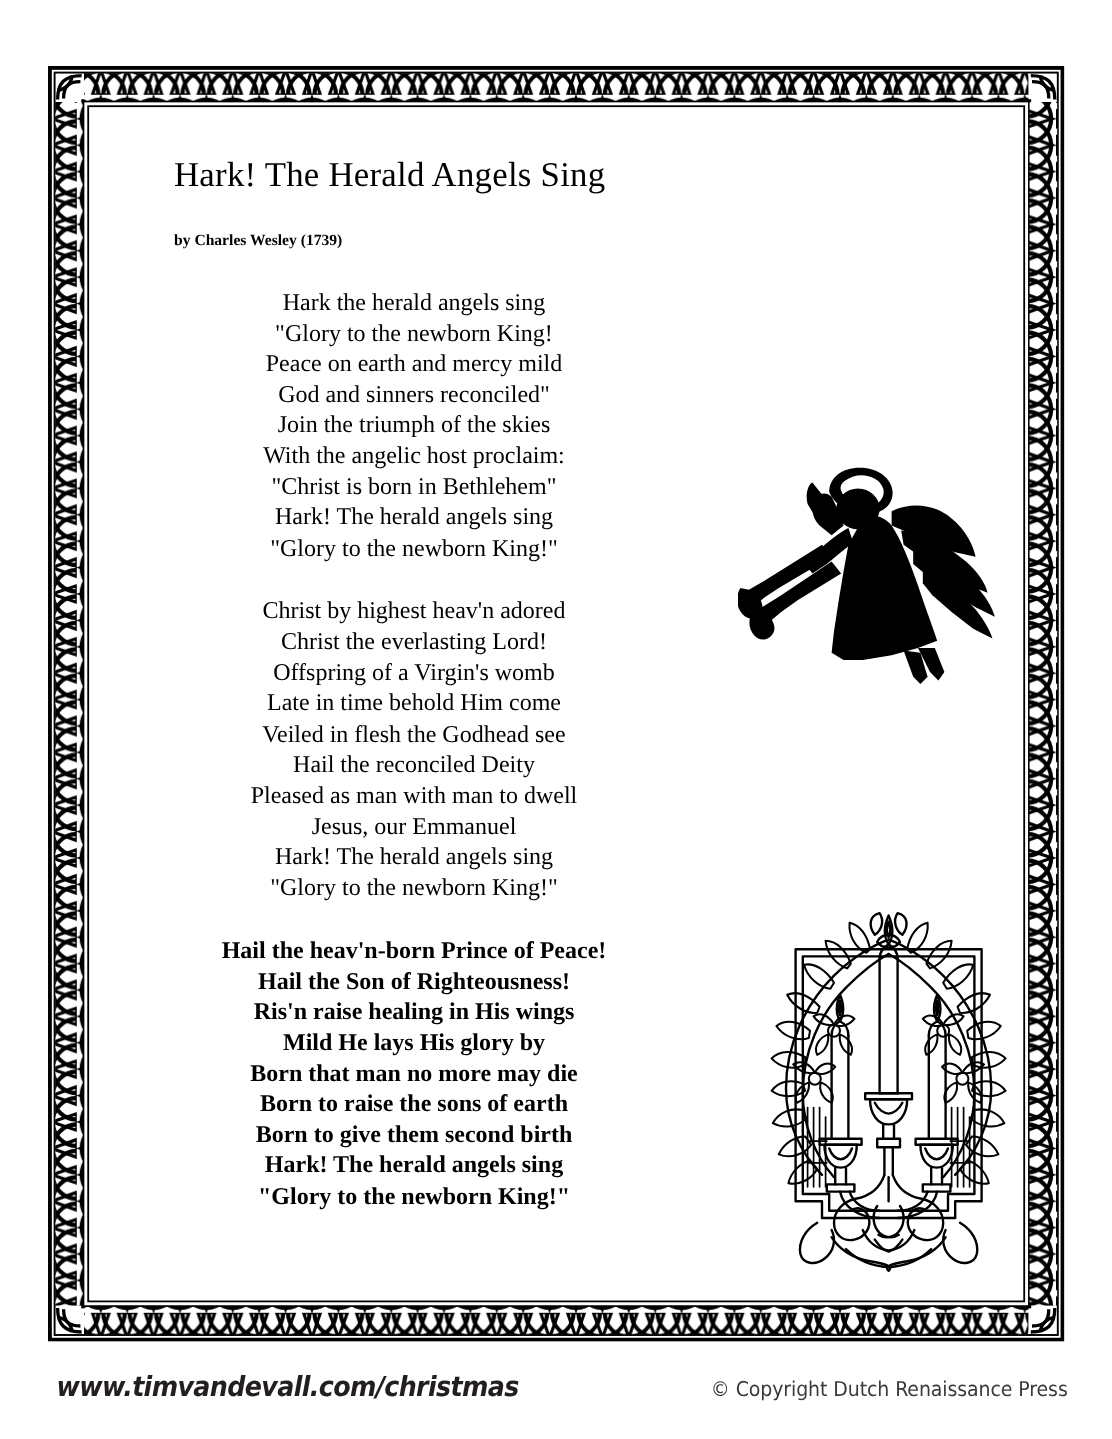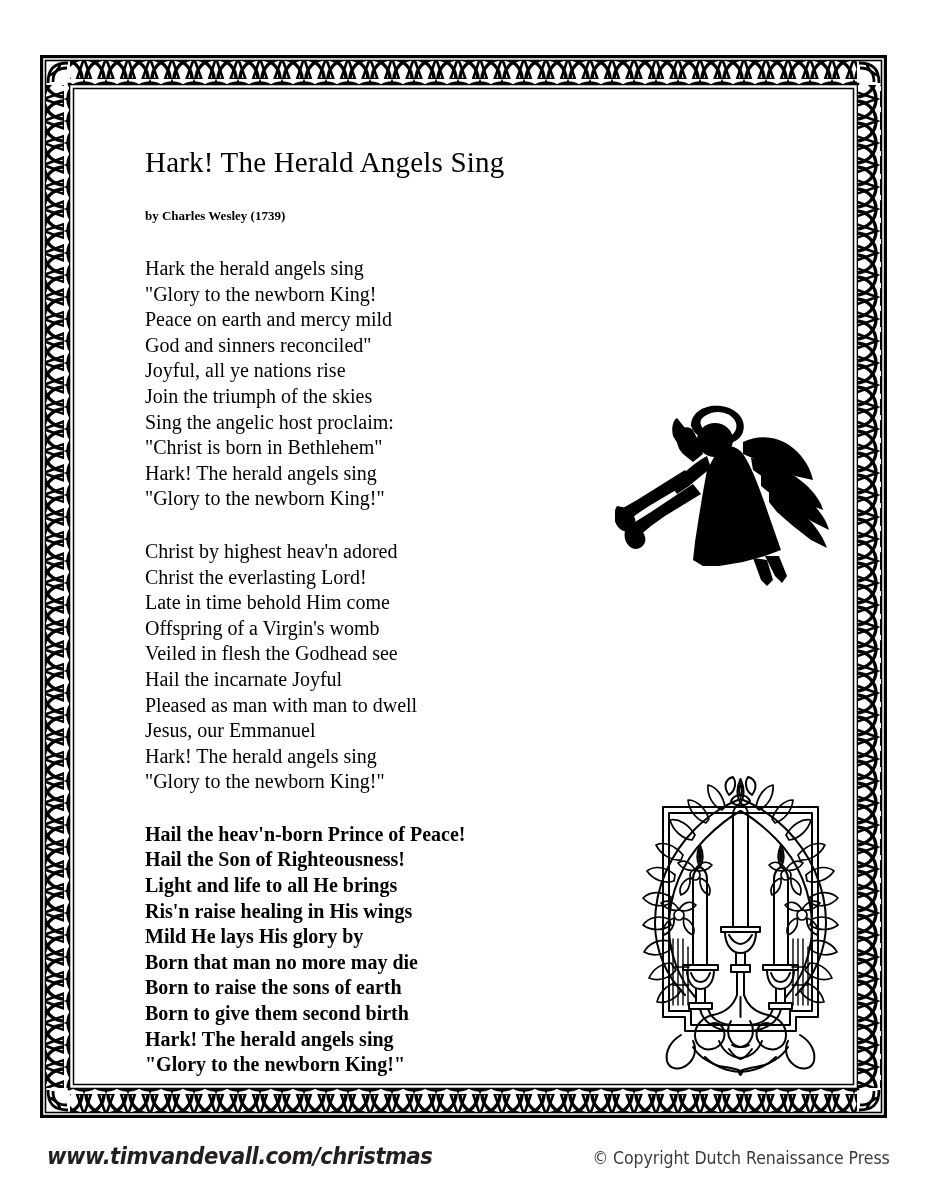--- a/index.html
+++ b/index.html
@@ -41,21 +41,20 @@
     height: 100%;
   }
 
   
   #content {
     position: absolute;
     left: 70px;
     top: 85px;
     width: 787px;
     height: 1025px;
-    margin-top: 16px;
   }
 
   
   #song-title {
     position: absolute;
     left: 75px;
     top: 46px;
     font-size: 29px;
     font-weight: normal;
     letter-spacing: 0.2px;
@@ -85,20 +84,21 @@
     margin: 0 0 27px 0;
     padding: 0;
   }
   .verse:last-child { margin-bottom: 0; font-weight: bold; }
   .lyric-line {
     font-size: 20px;
     line-height: 25.6px;
     white-space: nowrap;
     margin: 0;
     padding: 0;
+    text-align: center;
   }
 
   
   #angel-illustration {
     position: absolute;
     left: 545px;
     top: 295px;
     width: 225px;
     height: 195px;
   }
@@ -254,45 +254,43 @@
     <h1 id="song-title">Hark! The Herald Angels Sing</h1>
     <div id="song-byline">by Charles Wesley (1739)</div>
 
     <div id="lyrics">
 
       <div class="verse">
         <div class="lyric-line">Hark the herald angels sing</div>
         <div class="lyric-line">"Glory to the newborn King!</div>
         <div class="lyric-line">Peace on earth and mercy mild</div>
         <div class="lyric-line">God and sinners reconciled"</div>
-        <div class="lyric-line">Joyful, all ye nations rise</div>
         <div class="lyric-line">Join the triumph of the skies</div>
-        <div class="lyric-line">Sing the angelic host proclaim:</div>
+        <div class="lyric-line">With the angelic host proclaim:</div>
         <div class="lyric-line">"Christ is born in Bethlehem"</div>
         <div class="lyric-line">Hark! The herald angels sing</div>
         <div class="lyric-line">"Glory to the newborn King!"</div>
       </div>
 
       <div class="verse">
         <div class="lyric-line">Christ by highest heav'n adored</div>
         <div class="lyric-line">Christ the everlasting Lord!</div>
+        <div class="lyric-line">Offspring of a Virgin's womb</div>
         <div class="lyric-line">Late in time behold Him come</div>
-        <div class="lyric-line">Offspring of a Virgin's womb</div>
         <div class="lyric-line">Veiled in flesh the Godhead see</div>
-        <div class="lyric-line">Hail the incarnate Joyful</div>
+        <div class="lyric-line">Hail the reconciled Deity</div>
         <div class="lyric-line">Pleased as man with man to dwell</div>
         <div class="lyric-line">Jesus, our Emmanuel</div>
         <div class="lyric-line">Hark! The herald angels sing</div>
         <div class="lyric-line">"Glory to the newborn King!"</div>
       </div>
 
       <div class="verse">
         <div class="lyric-line">Hail the heav'n-born Prince of Peace!</div>
         <div class="lyric-line">Hail the Son of Righteousness!</div>
-        <div class="lyric-line">Light and life to all He brings</div>
         <div class="lyric-line">Ris'n raise healing in His wings</div>
         <div class="lyric-line">Mild He lays His glory by</div>
         <div class="lyric-line">Born that man no more may die</div>
         <div class="lyric-line">Born to raise the sons of earth</div>
         <div class="lyric-line">Born to give them second birth</div>
         <div class="lyric-line">Hark! The herald angels sing</div>
         <div class="lyric-line">"Glory to the newborn King!"</div>
       </div>
 
     </div>

